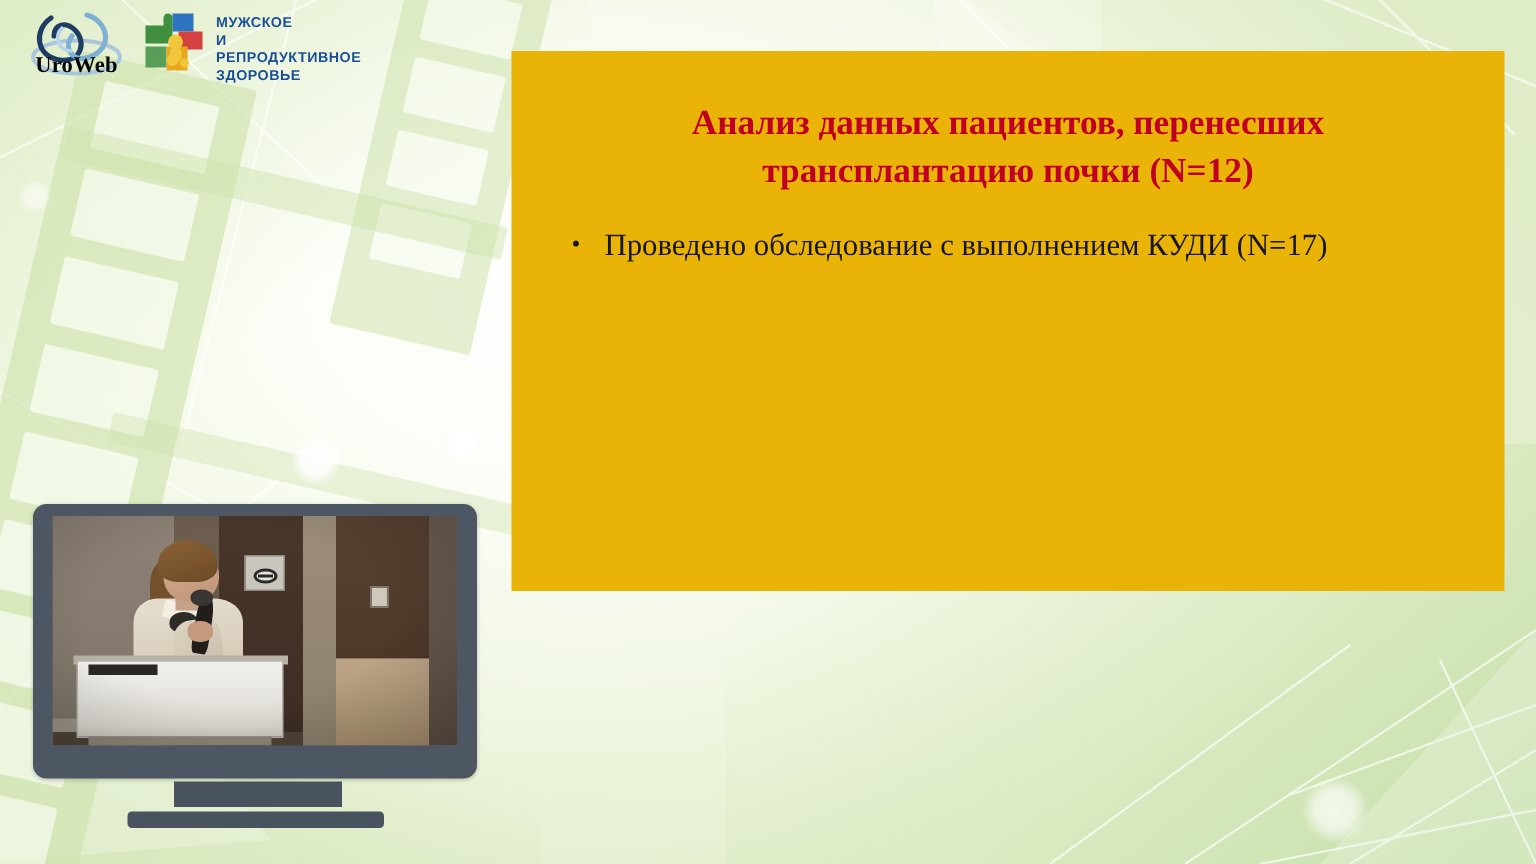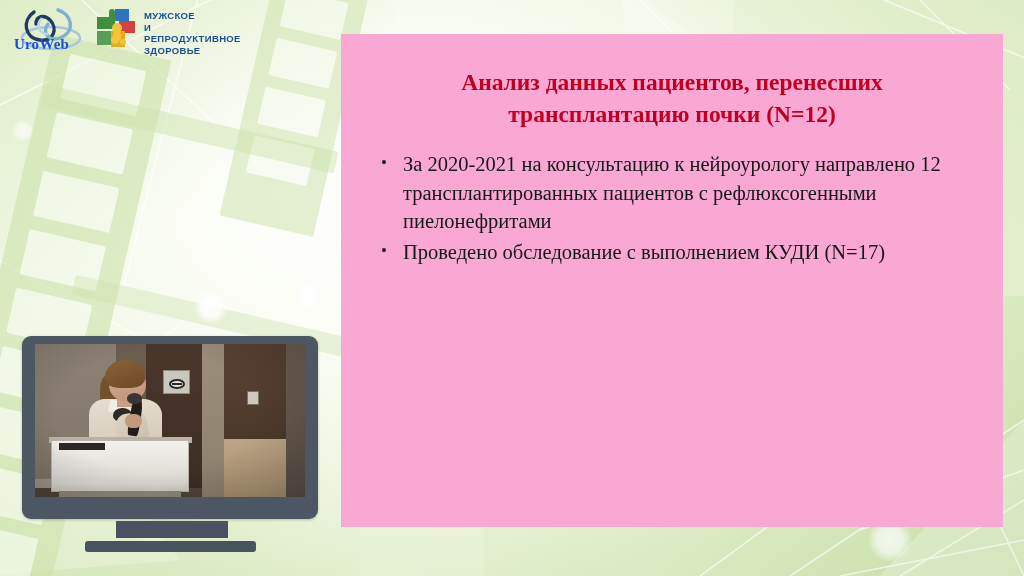--- a/index.html
+++ b/index.html
@@ -99,24 +99,25 @@
 
   .uroweb-logo {
     position: absolute;
     left: 14px; top: 2px;
     width: 74px; height: 52px;
   }
   .uroweb-word {
     position: absolute;
     left: 14px; top: 36px;
     width: 74px;
+    text-align: center;
     font-family: "Liberation Serif", serif;
     font-size: 15px;
     font-weight: 700;
-    color: #1d4ed8;
+    color: #000000;
     letter-spacing: 0.2px;
   }
 
   .mrz-logo {
     position: absolute;
     left: 93px; top: 5px;
     width: 46px; height: 46px;
   }
   .mrz-text {
     position: absolute;
@@ -129,22 +130,22 @@
     letter-spacing: 0.35px;
     white-space: pre-line;
   }
 
   
   .slide-panel {
     position: absolute;
     left: 341px;
     top: 34px;
     width: 662px;
-    height: 493px;
-    background: #f9a8d4;
+    height: 360px;
+    background: #eab308;
   }
 
   .slide-title {
     position: absolute;
     left: 38px;
     top: 32px;
     width: 586px;
     text-align: center;
     font-family: "Liberation Serif", serif;
     font-size: 23.5px;
@@ -463,21 +464,20 @@
 
     <div class="mrz-text">МУЖСКОЕ
 И РЕПРОДУКТИВНОЕ
 ЗДОРОВЬЕ</div>
   </div>
 
   <div class="slide-panel">
     <div class="slide-title">Анализ данных пациентов, перенесших трансплантацию почки (N=12)</div>
 
     <div class="bullet-list">
-      <div class="bullet-item">За 2020-2021 на консультацию к нейроурологу направлено 12 трансплантированных пациентов с рефлюксогенными пиелонефритами</div>
       <div class="bullet-item">Проведено обследование с выполнением КУДИ (N=17)</div>
     </div>
   </div>
 
   <div class="monitor-wrap">
 
     <div class="monitor-bezel"></div>
 
     <div class="monitor-screen">
       <div class="vid v-wall-left"></div>

